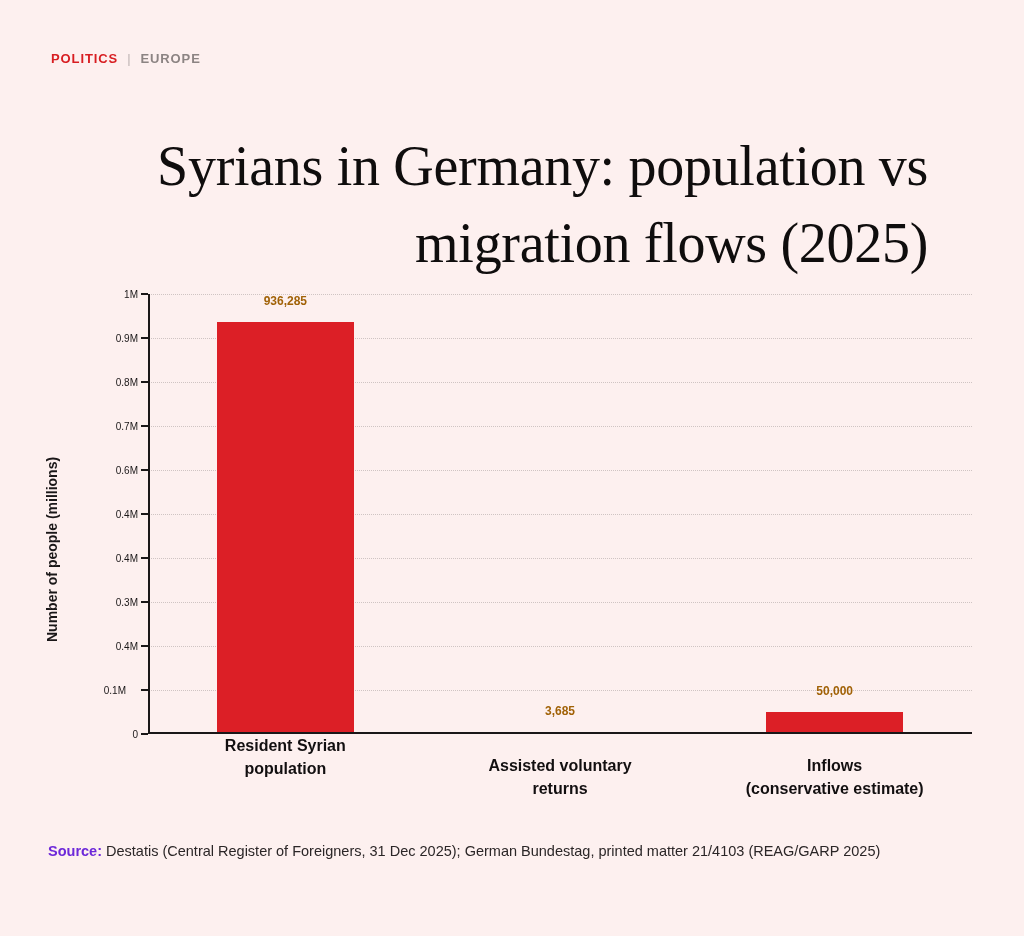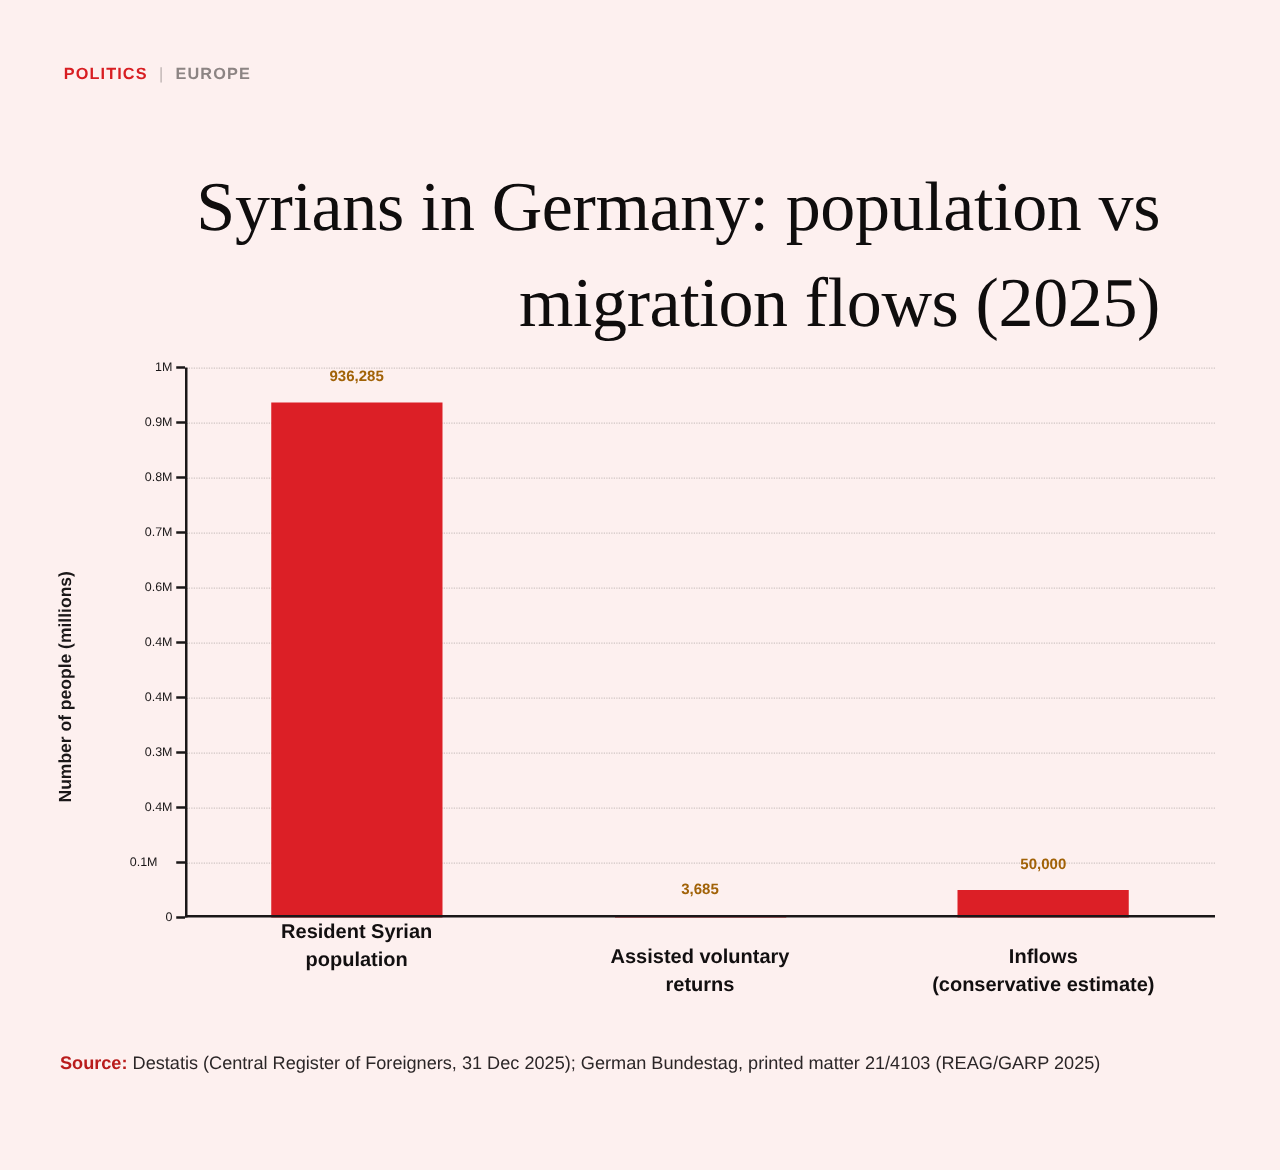--- a/index.html
+++ b/index.html
@@ -139,21 +139,21 @@
   
   .source {
     position: absolute;
     left: 48px;
     top: 840px;
     width: 900px;
     font-size: 14.5px;
     line-height: 1.62;
     color: #2b2627;
   }
-  .source b { font-weight: bold; color: #b91c1c; }
+  .source b { font-weight: bold; color: #6d28d9; }
 </style>
 </head>
 <body>
 
 <div class="page">
 
   <div class="kicker">
     <span class="kicker-primary">POLITICS</span>
     <span class="kicker-sep">|</span>
     <span class="kicker-secondary">EUROPE</span>

